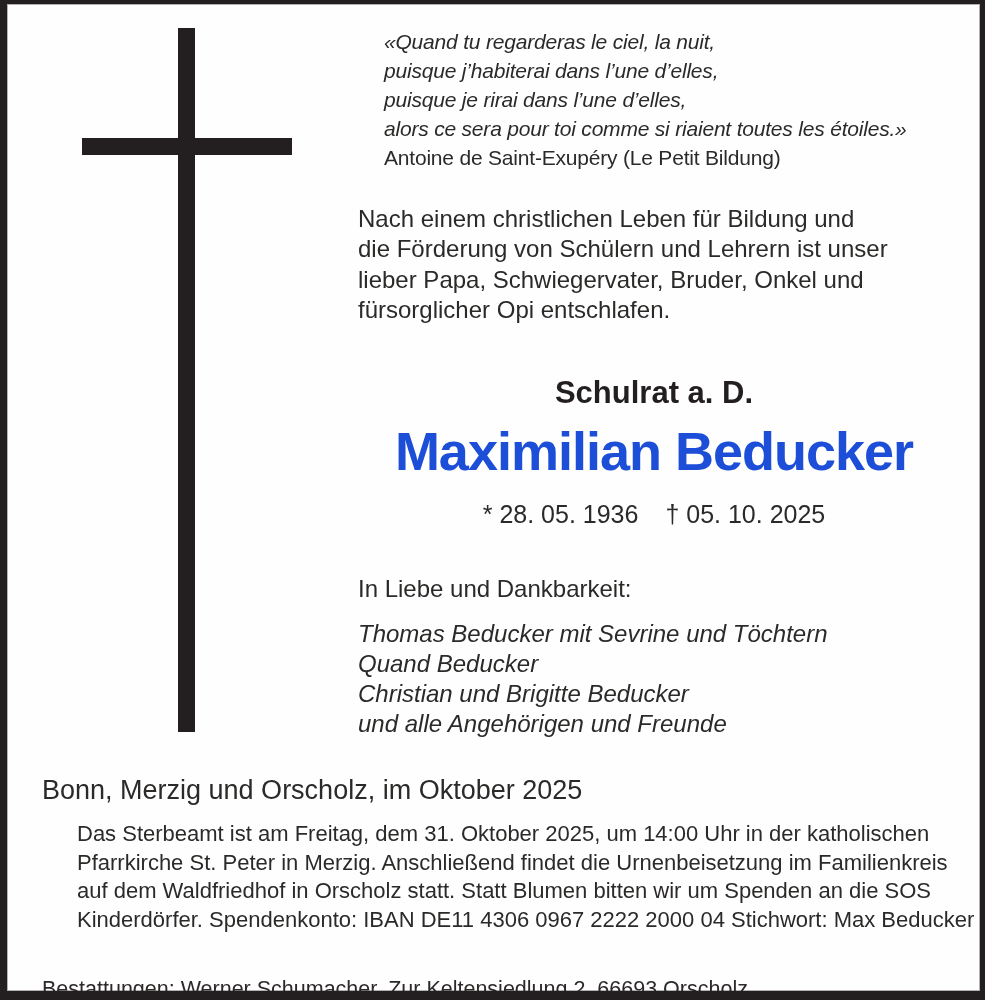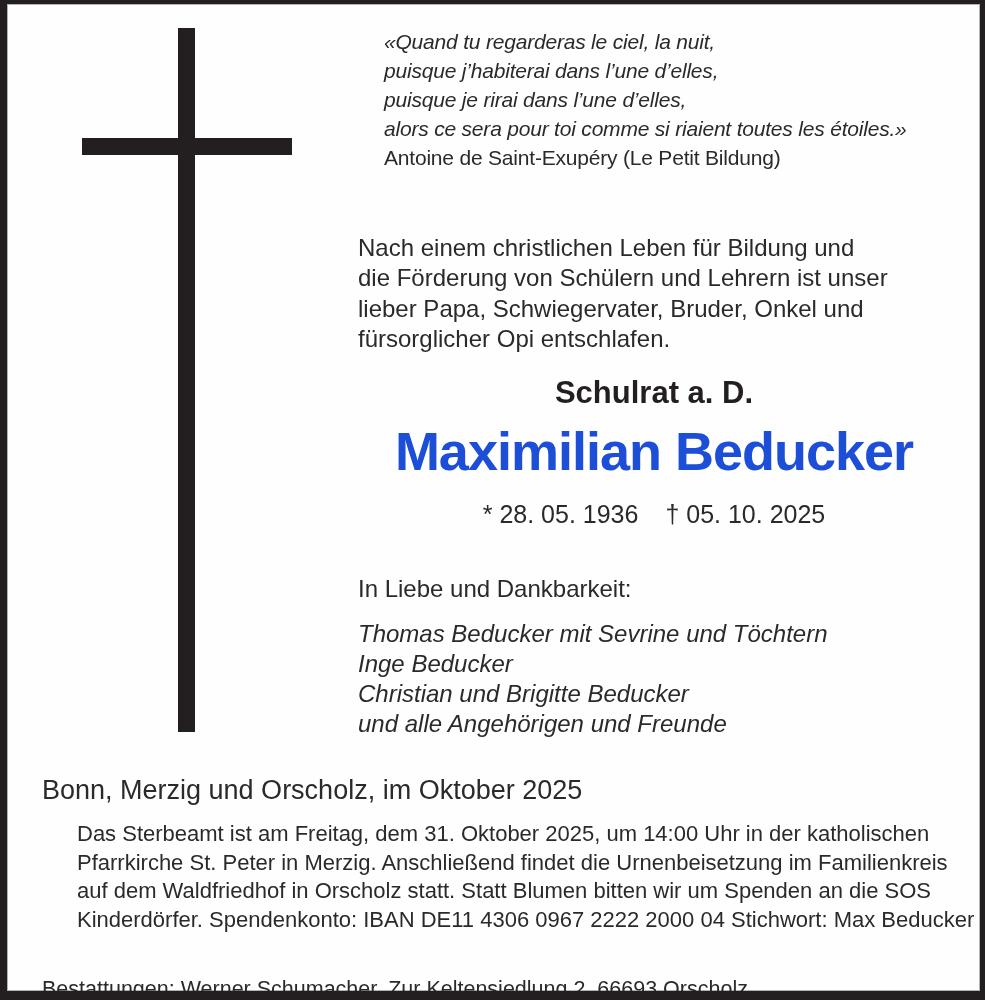--- a/index.html
+++ b/index.html
@@ -24,21 +24,21 @@
   .quote {
     position: absolute; left: 351px; top: 23px;
     font-size: 21px; line-height: 29px; font-style: italic;
     letter-spacing: -0.2px;
     margin-left: 26px;
   }
   .quote .attr { font-style: normal; }
 
   .announce {
     position: absolute; left: 351px; top: 200px;
-    font-size: 24px; line-height: 30.4px; margin-top: 29px;
+    font-size: 24px; line-height: 30.4px;
   }
 
   .title {
     position: absolute; left: 351px; top: 371px; width: 592px;
     text-align: center; font-weight: bold; font-size: 31px;
     color: #231f20;
   }
   .name {
     position: absolute; left: 341px; top: 416px; width: 612px;
     text-align: center; font-weight: bold; font-size: 54px;
@@ -103,21 +103,21 @@
 
   <div class="dates">
     <span>* 28. 05. 1936</span>
     <span>† 05. 10. 2025</span>
   </div>
 
   <div class="intro">In Liebe und Dankbarkeit:</div>
 
   <div class="family">
     <div>Thomas Beducker mit Sevrine und Töchtern</div>
-    <div>Inge Beducker</div>
+    <div>Quand Beducker</div>
     <div>Christian und Brigitte Beducker</div>
     <div>und alle Angehörigen und Freunde</div>
   </div>
 
   <div class="dateline">Bonn, Merzig und Orscholz, im Oktober 2025</div>
 
   <div class="service">
     <div>Das Sterbeamt ist am Freitag, dem 31. Oktober 2025, um 14:00 Uhr in der katholischen</div>
     <div>Pfarrkirche St. Peter in Merzig. Anschließend findet die Urnenbeisetzung im Familienkreis</div>
     <div>auf dem Waldfriedhof in Orscholz statt. Statt Blumen bitten wir um Spenden an die SOS</div>

